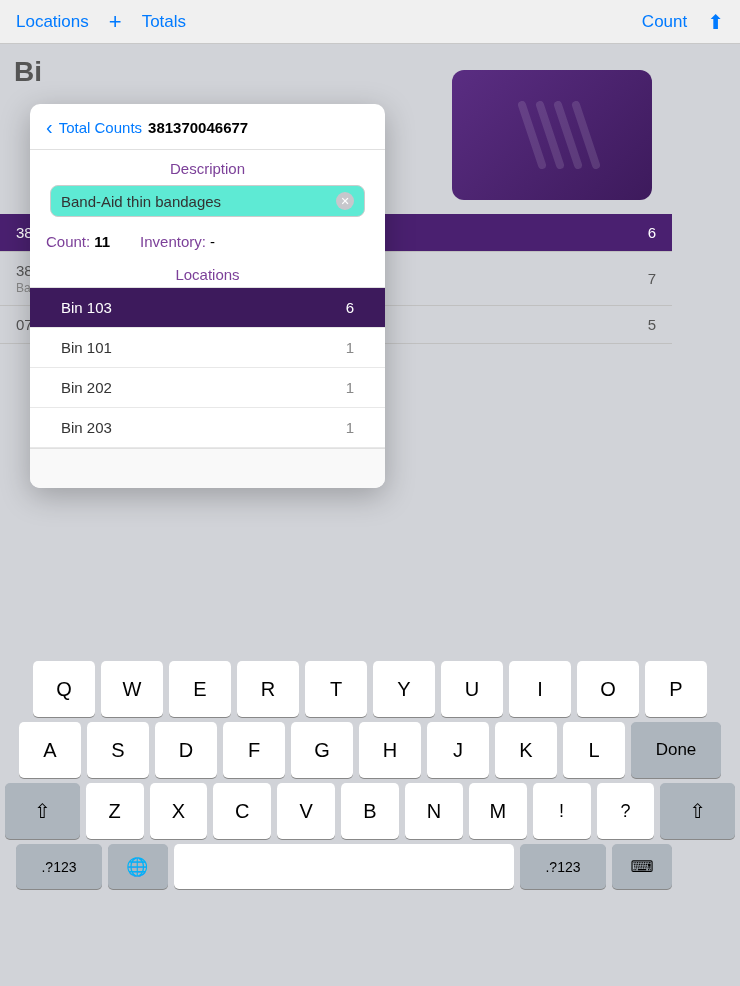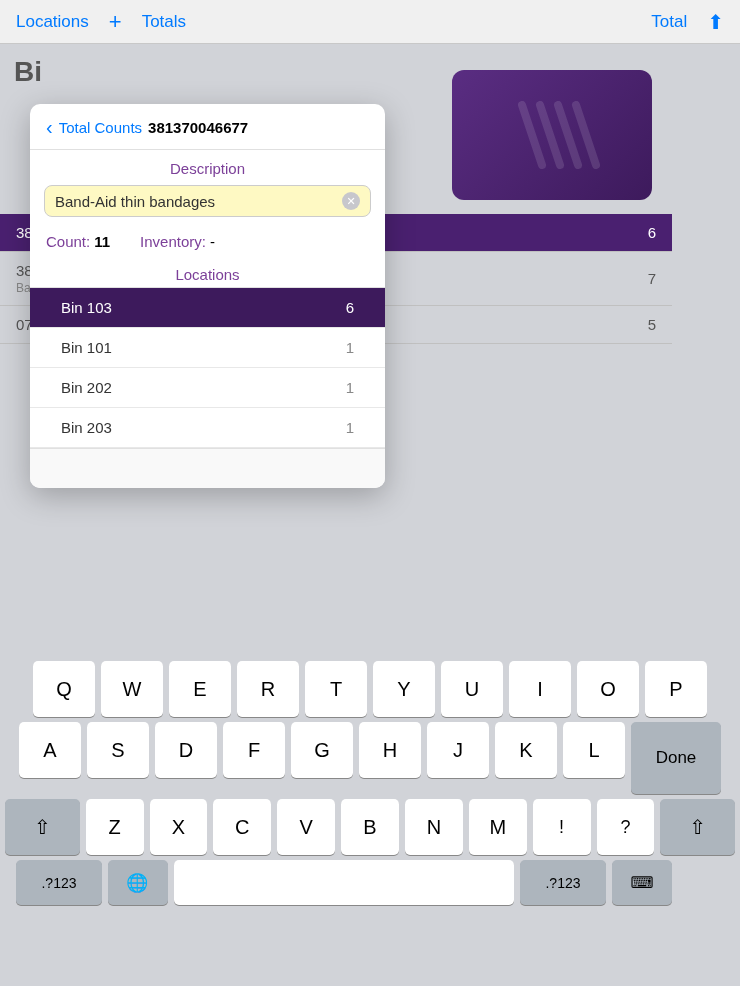--- a/index.html
+++ b/index.html
@@ -154,24 +154,24 @@
     .section-title {
       text-align: center;
       font-size: 15px;
       color: #7c4099;
       padding: 10px 0 8px;
     }
 
     .search-row {
       display: flex;
       align-items: center;
-      margin: 0 14px 10px;
+      margin: 0 20px 10px;
       border: 1px solid #ccc;
       border-radius: 8px;
-      background: #fef9c3;
+      background: #5eead4;
       padding: 6px 10px;
     }
     .search-input-text {
       flex: 1;
       font-size: 15px;
       color: #333;
     }
     .search-clear {
       width: 18px;
       height: 18px;
@@ -282,21 +282,21 @@
     .key-letter {
       width: 62px;
       height: 56px;
     }
     .key-special {
       background: #adb5bd;
       color: #000;
     }
     .key-done {
       width: 100px;
-      height: 72px;
+      height: 56px;
       background: #adb5bd;
       font-size: 17px;
     }
     .key-shift {
       width: 80px;
       height: 56px;
       background: #adb5bd;
     }
     .key-shift-right {
       width: 80px;
@@ -347,21 +347,21 @@
 </head>
 <body>
 
 <div class="nav-bar">
   <div class="nav-left">
     <span class="nav-title">Locations</span>
     <span class="nav-plus">+</span>
     <span class="nav-totals">Totals</span>
   </div>
   <div class="nav-right">
-    <span class="nav-edit">Total</span>
+    <span class="nav-edit">Count</span>
     <span class="nav-share">⬆</span>
   </div>
 </div>
 
 <div class="main-area">
 
   <div class="bg-bi">Bi</div>
 
   <div class="product-image">
     <svg width="100" height="80" viewBox="0 0 100 80">

